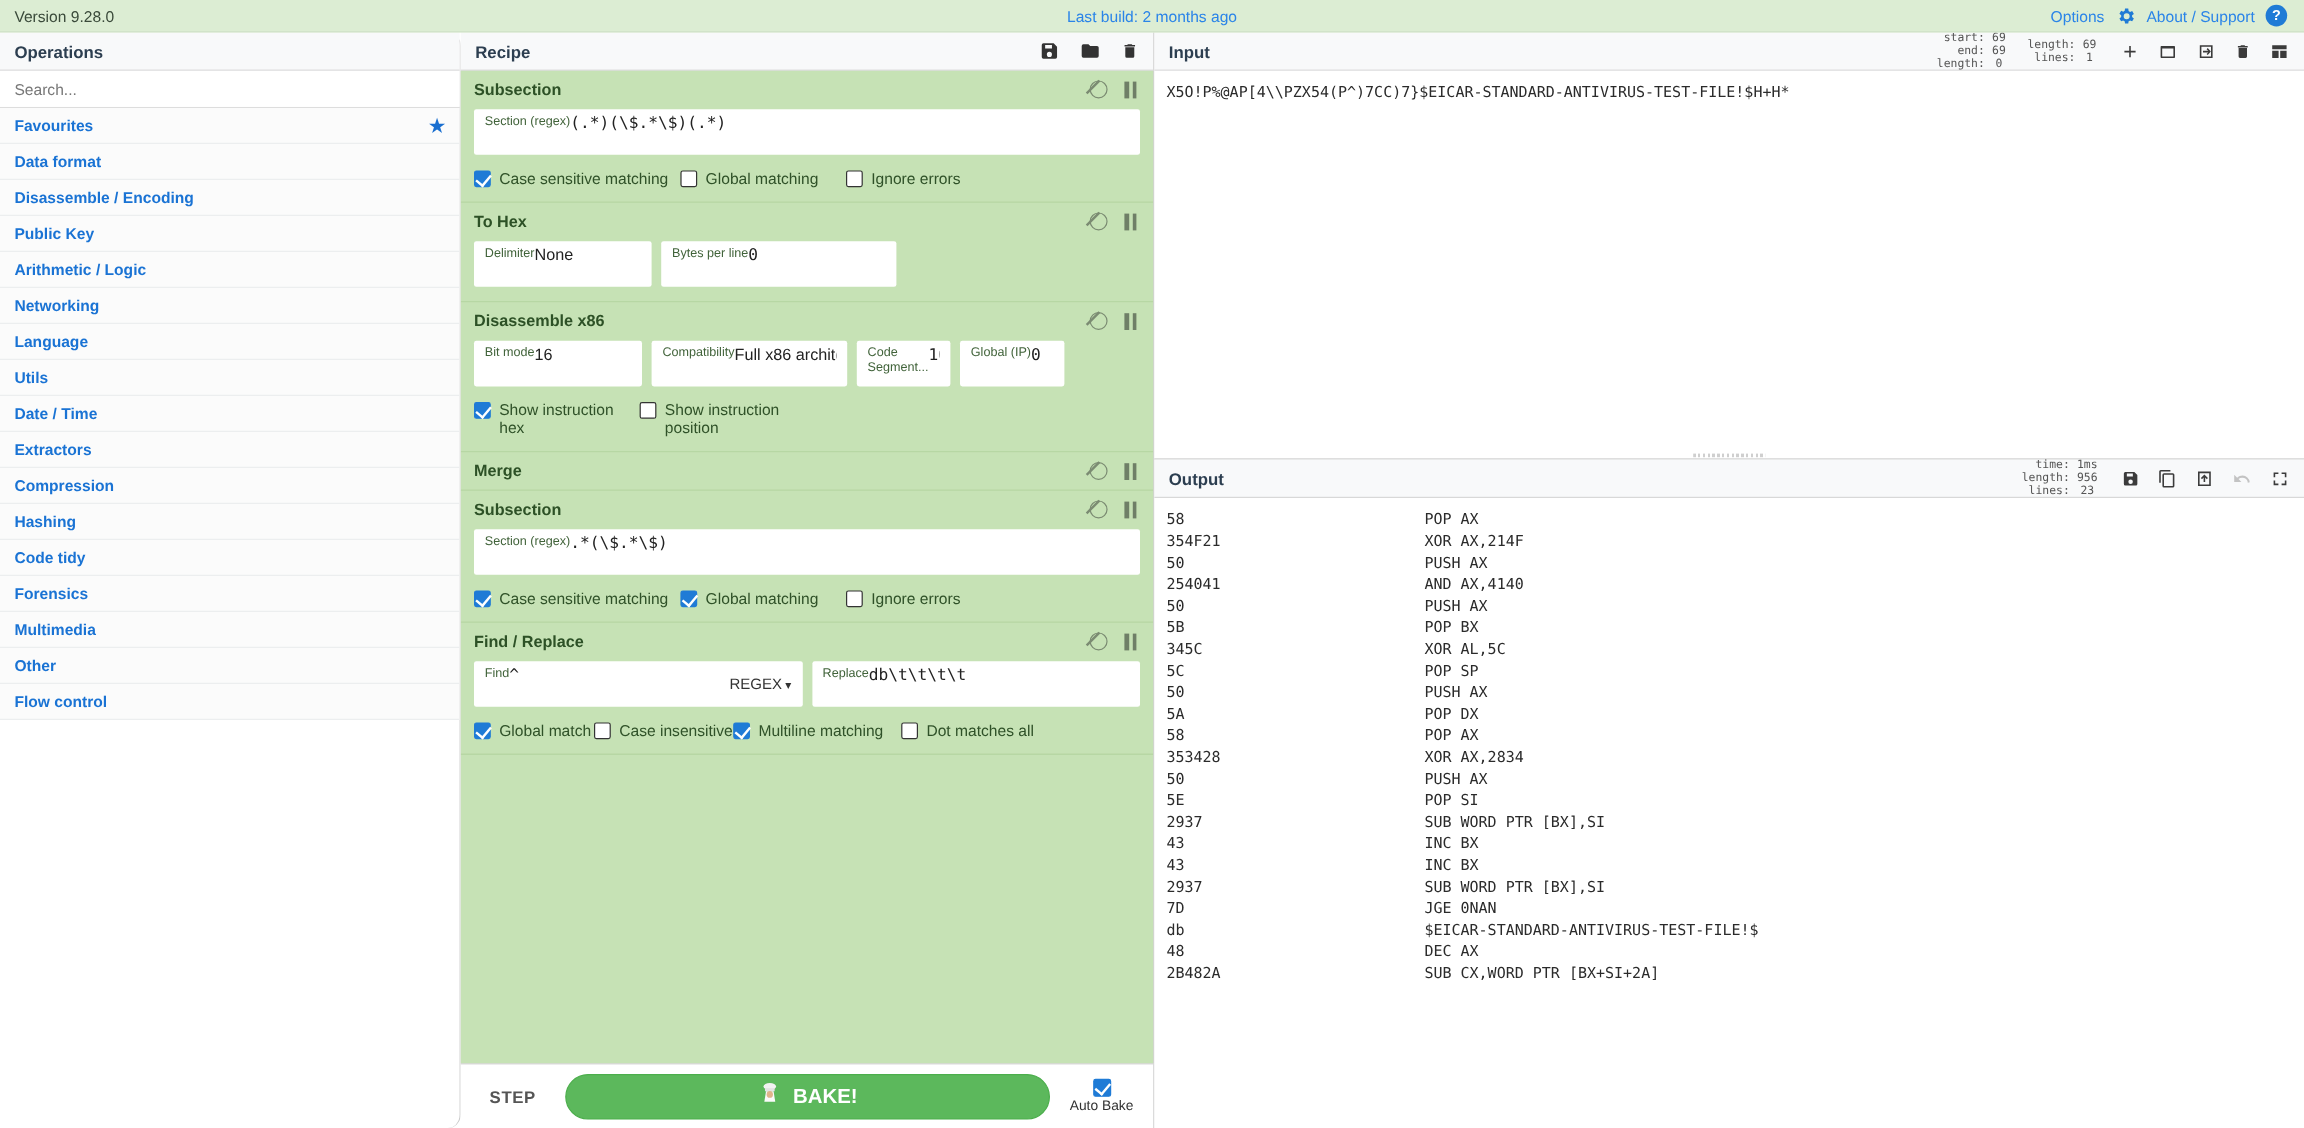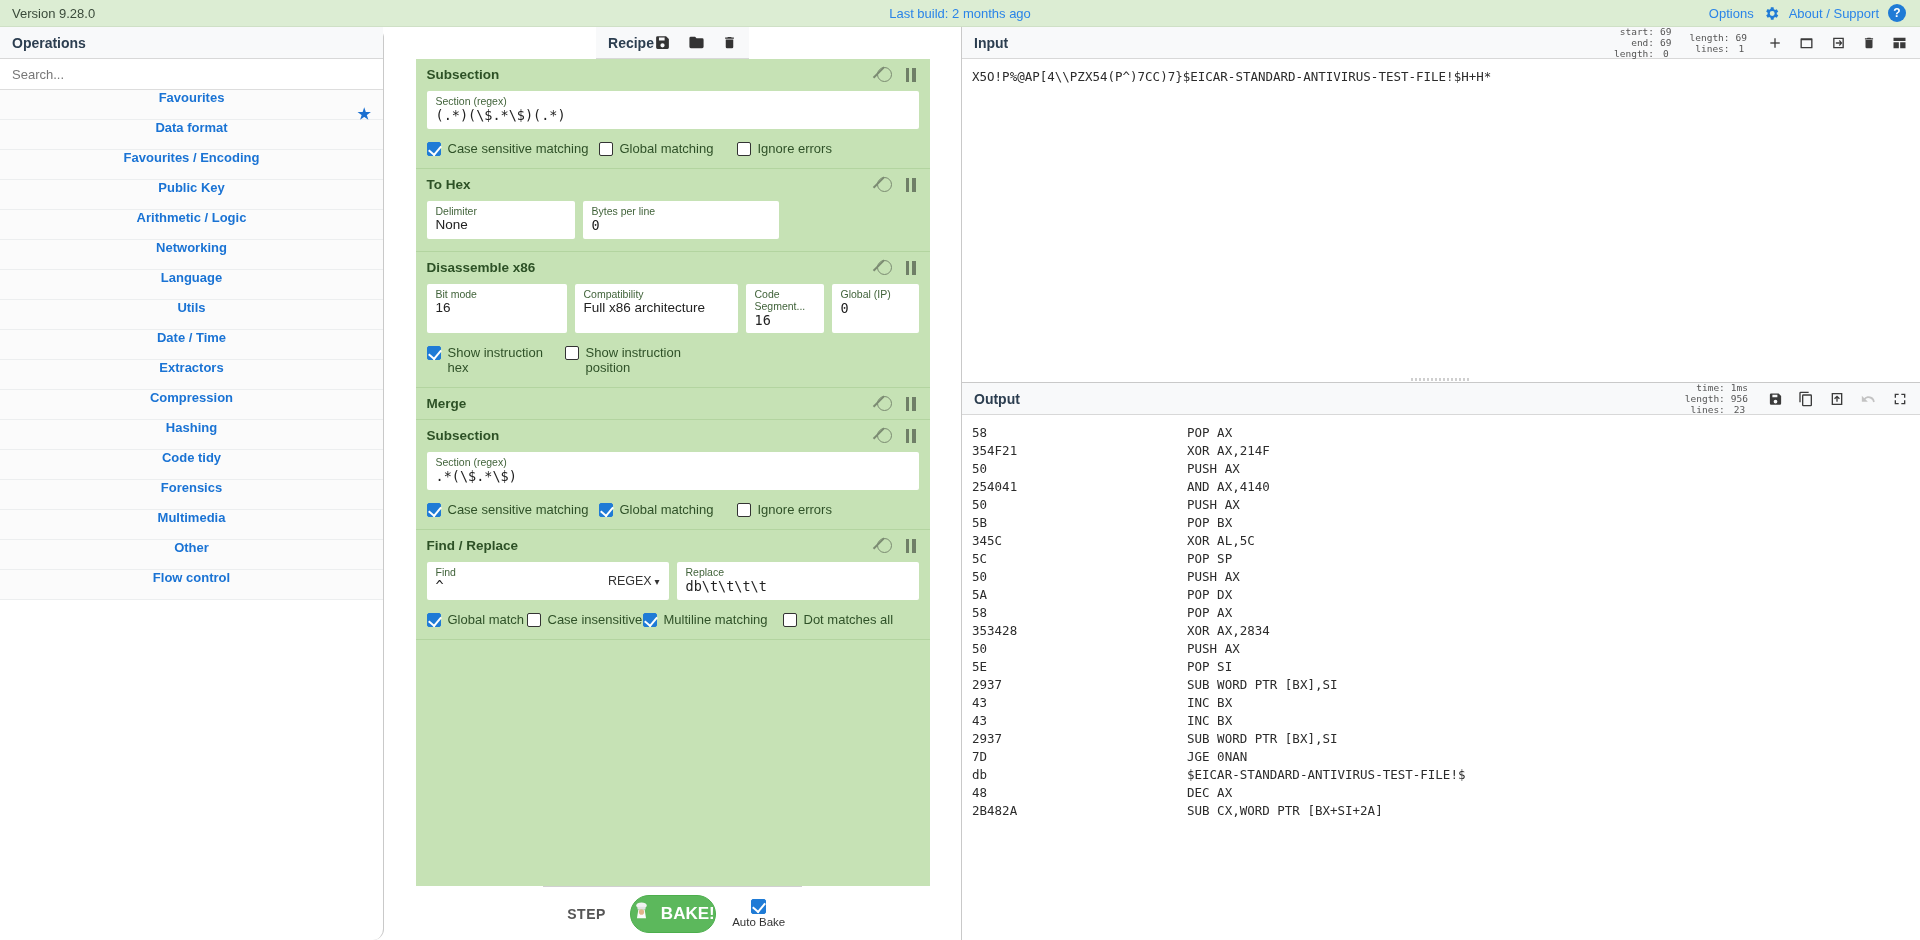--- a/index.html
+++ b/index.html
@@ -80,31 +80,29 @@
   .opcat {
     height: 30px;
     display: flex; align-items: center;
     padding: 0 12px;
     border-bottom: 1px solid #eceeef;
     font-size: 13px;
     font-weight: bold;
     color: #1a73d4;
     cursor: pointer;
     background: #fbfbfb;
-    flex-direction: column;
   }
   .opcat .star { margin-left: auto; color: #1a6fd0; font-size: 15px; }
 
   
   #recipe {
     width: 578px;
     border-right: 1px solid #c9c9c9;
     display: flex; flex-direction: column;
     background: #fff;
-    align-items: center;
   }
   .pane-head {
     height: 32px;
     display: flex; align-items: center;
     padding: 0 12px;
     background: #f8f9fa;
     border-bottom: 1px solid #d8d8d8;
   }
   .pane-head .h {
     font-weight: bold; font-size: 14px; color: #2c3e50;
@@ -148,21 +146,21 @@
   }
   .ico-pause i { display: block; width: 3.5px; height: 14px; background: #6f7f67; }
 
   .arg-row { display: flex; gap: 8px; margin-top: 9px; }
   .arg {
     background: #fff;
     border-radius: 2px;
     padding: 4px 9px 5px 9px;
     min-height: 38px;
     position: relative;
-    display: flex; flex-direction: column; justify-content: flex-start;
+    display: flex; flex-direction: row; justify-content: flex-start;
   }
   .arg .lab {
     font-size: 10.5px; color: #41633a; line-height: 12px;
   }
   .arg .val {
     font-size: 13.5px; color: #222;
     font-family: "DejaVu Sans Mono", monospace;
     line-height: 16px;
     white-space: pre;
     overflow: hidden;
@@ -300,21 +298,21 @@
     </div>
     <div class="oplist">
         <div class="opcat">
           <span>Favourites</span>
           <span class="star">★</span>
         </div>
         <div class="opcat">
           <span>Data format</span>
         </div>
         <div class="opcat">
-          <span>Favourites / Encoding</span>
+          <span>Disassemble / Encoding</span>
         </div>
         <div class="opcat">
           <span>Public Key</span>
         </div>
         <div class="opcat">
           <span>Arithmetic / Logic</span>
         </div>
         <div class="opcat">
           <span>Networking</span>
         </div>

